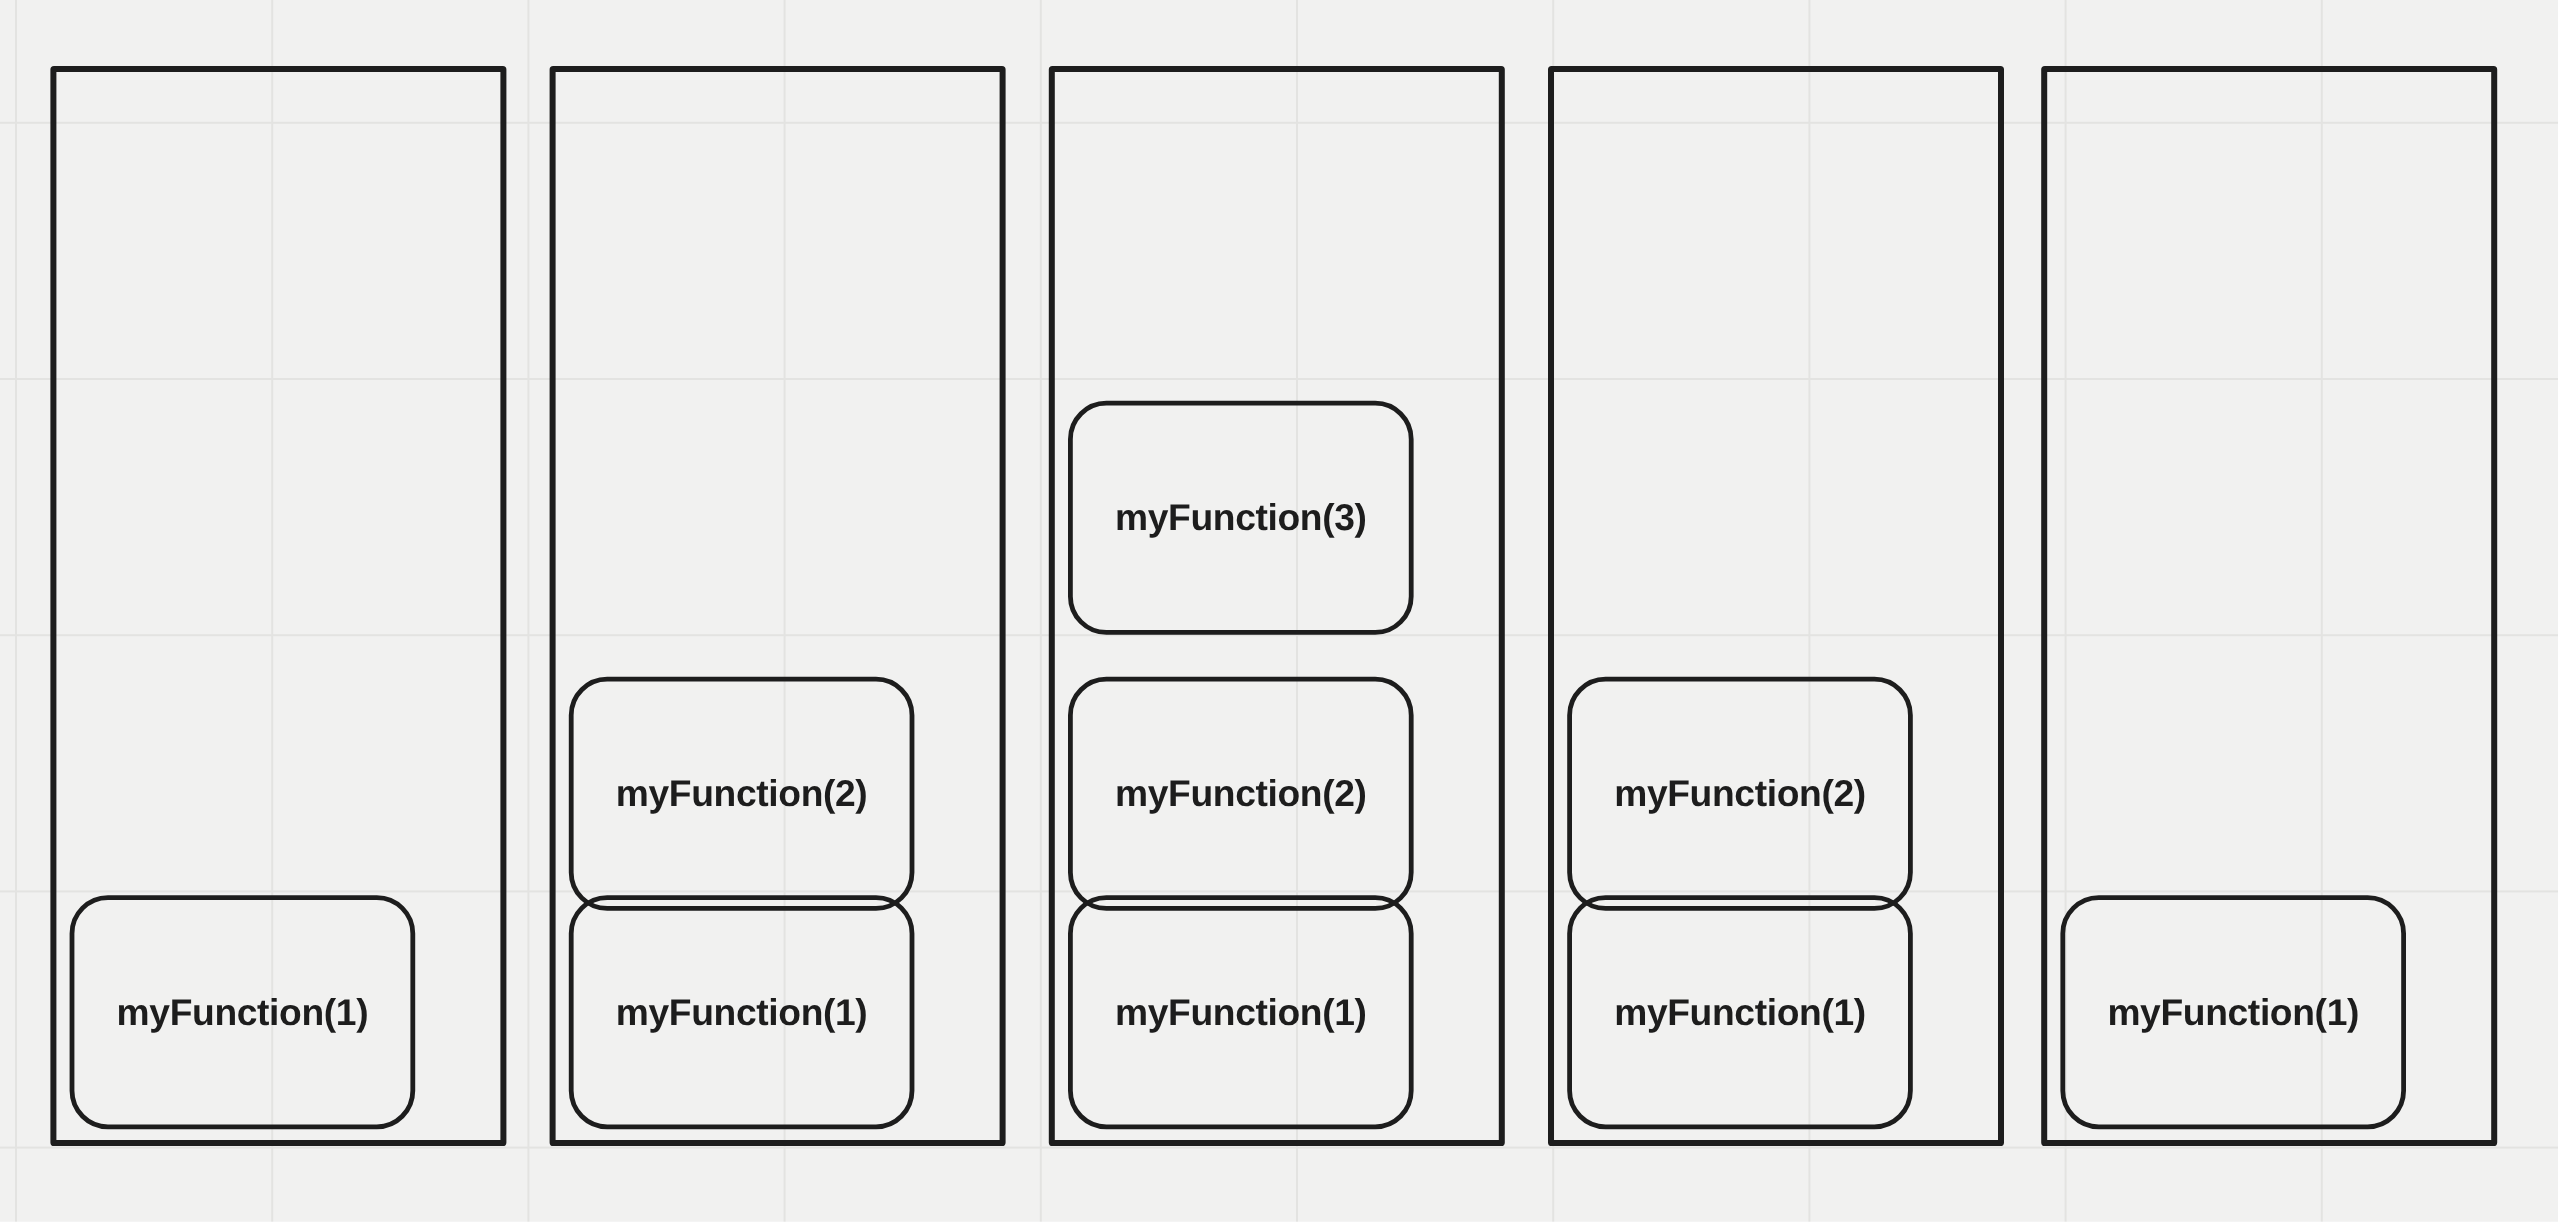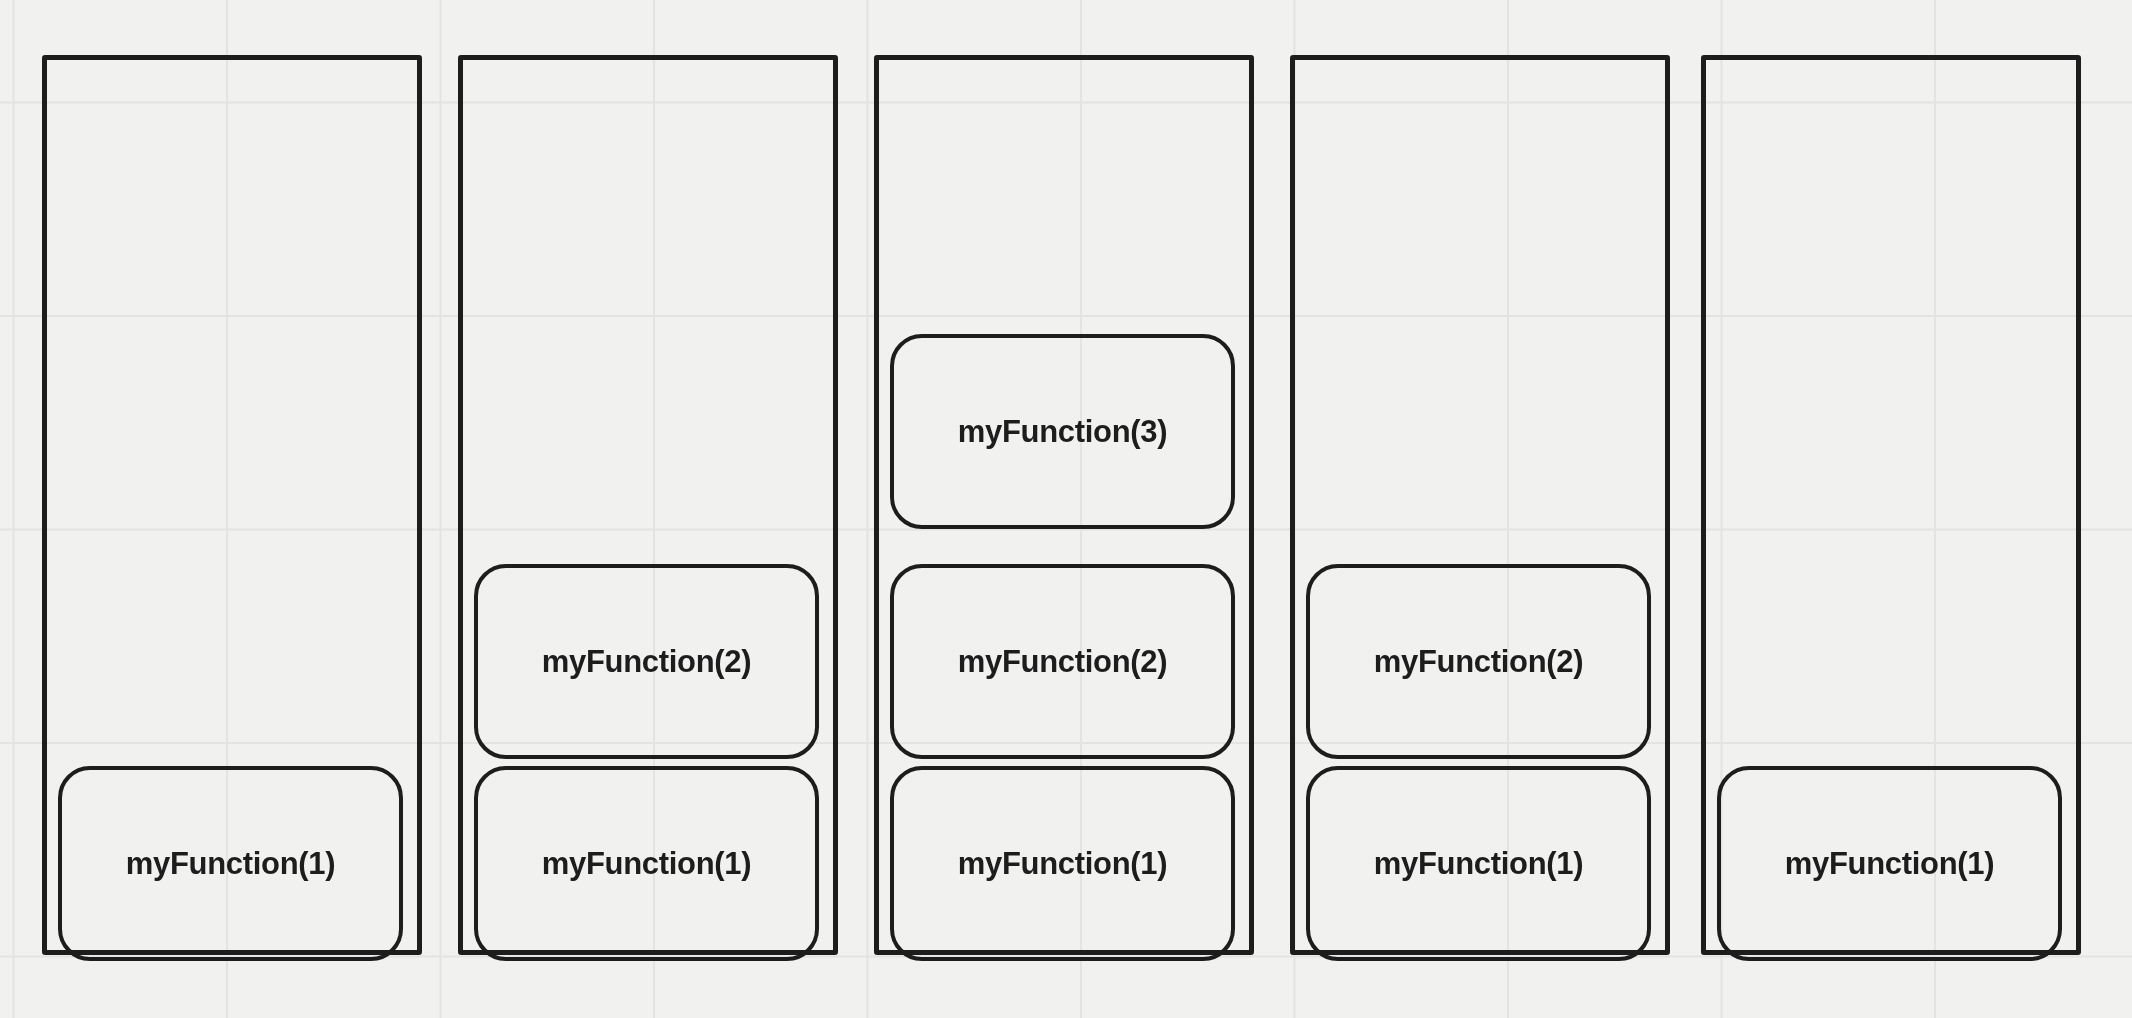--- a/index.html
+++ b/index.html
@@ -39,31 +39,31 @@
   }
   .c1 { left: 42px; }
   .c2 { left: 458px; }
   .c3 { left: 874px; }
   .c4 { left: 1290px; }
   .c5 { left: 1701px; }
   
   .frame-box {
     position: absolute;
     left: 11px;
-    width: 345px;
+    width: 288px;
     height: 195px;
     border: 4.5px solid #1d1d1d;
     border-radius: 32px;
     box-sizing: border-box;
     background: transparent;
     display: flex;
     align-items: center;
     justify-content: center;
   }
-  .level-1 { top: 686px; margin-top: 20px; }
+  .level-1 { top: 686px; }
   .level-2 { top: 504px; }
   .level-3 { top: 274px; }
   .frame-label {
     font-size: 31px;
     font-weight: 700;
     letter-spacing: -0.3px;
     color: #1d1d1d;
     white-space: nowrap;
   }
 </style>

